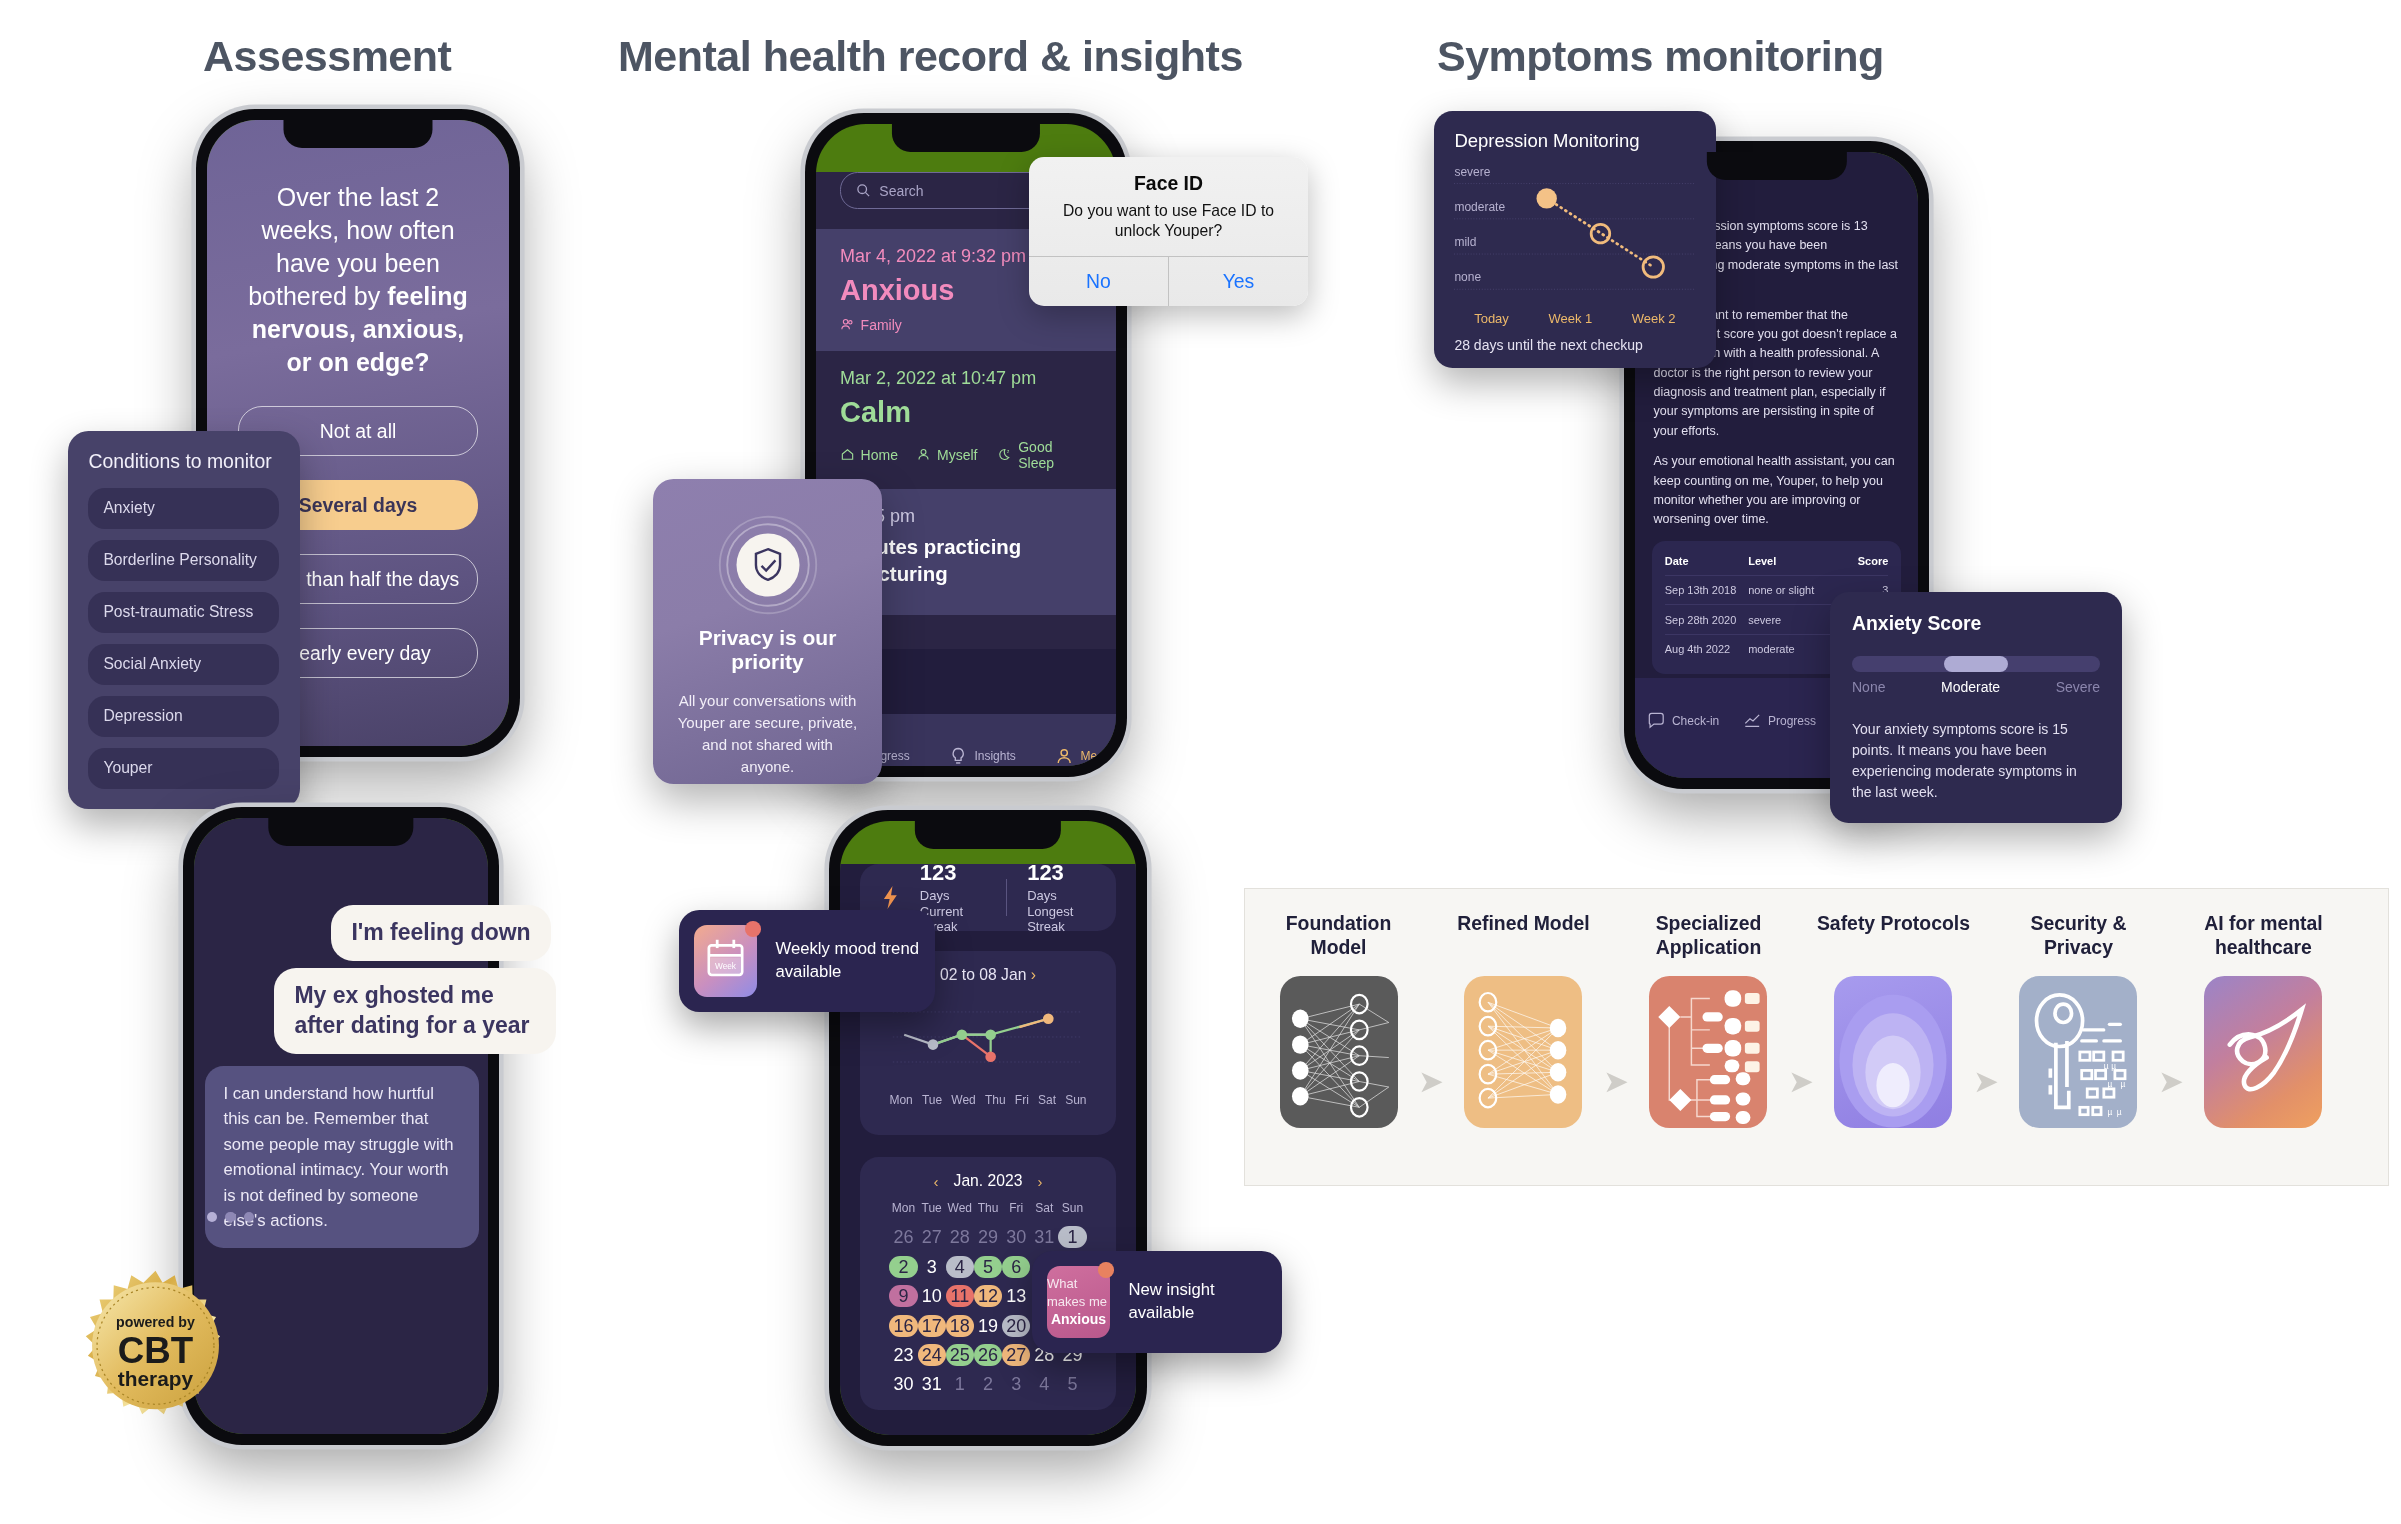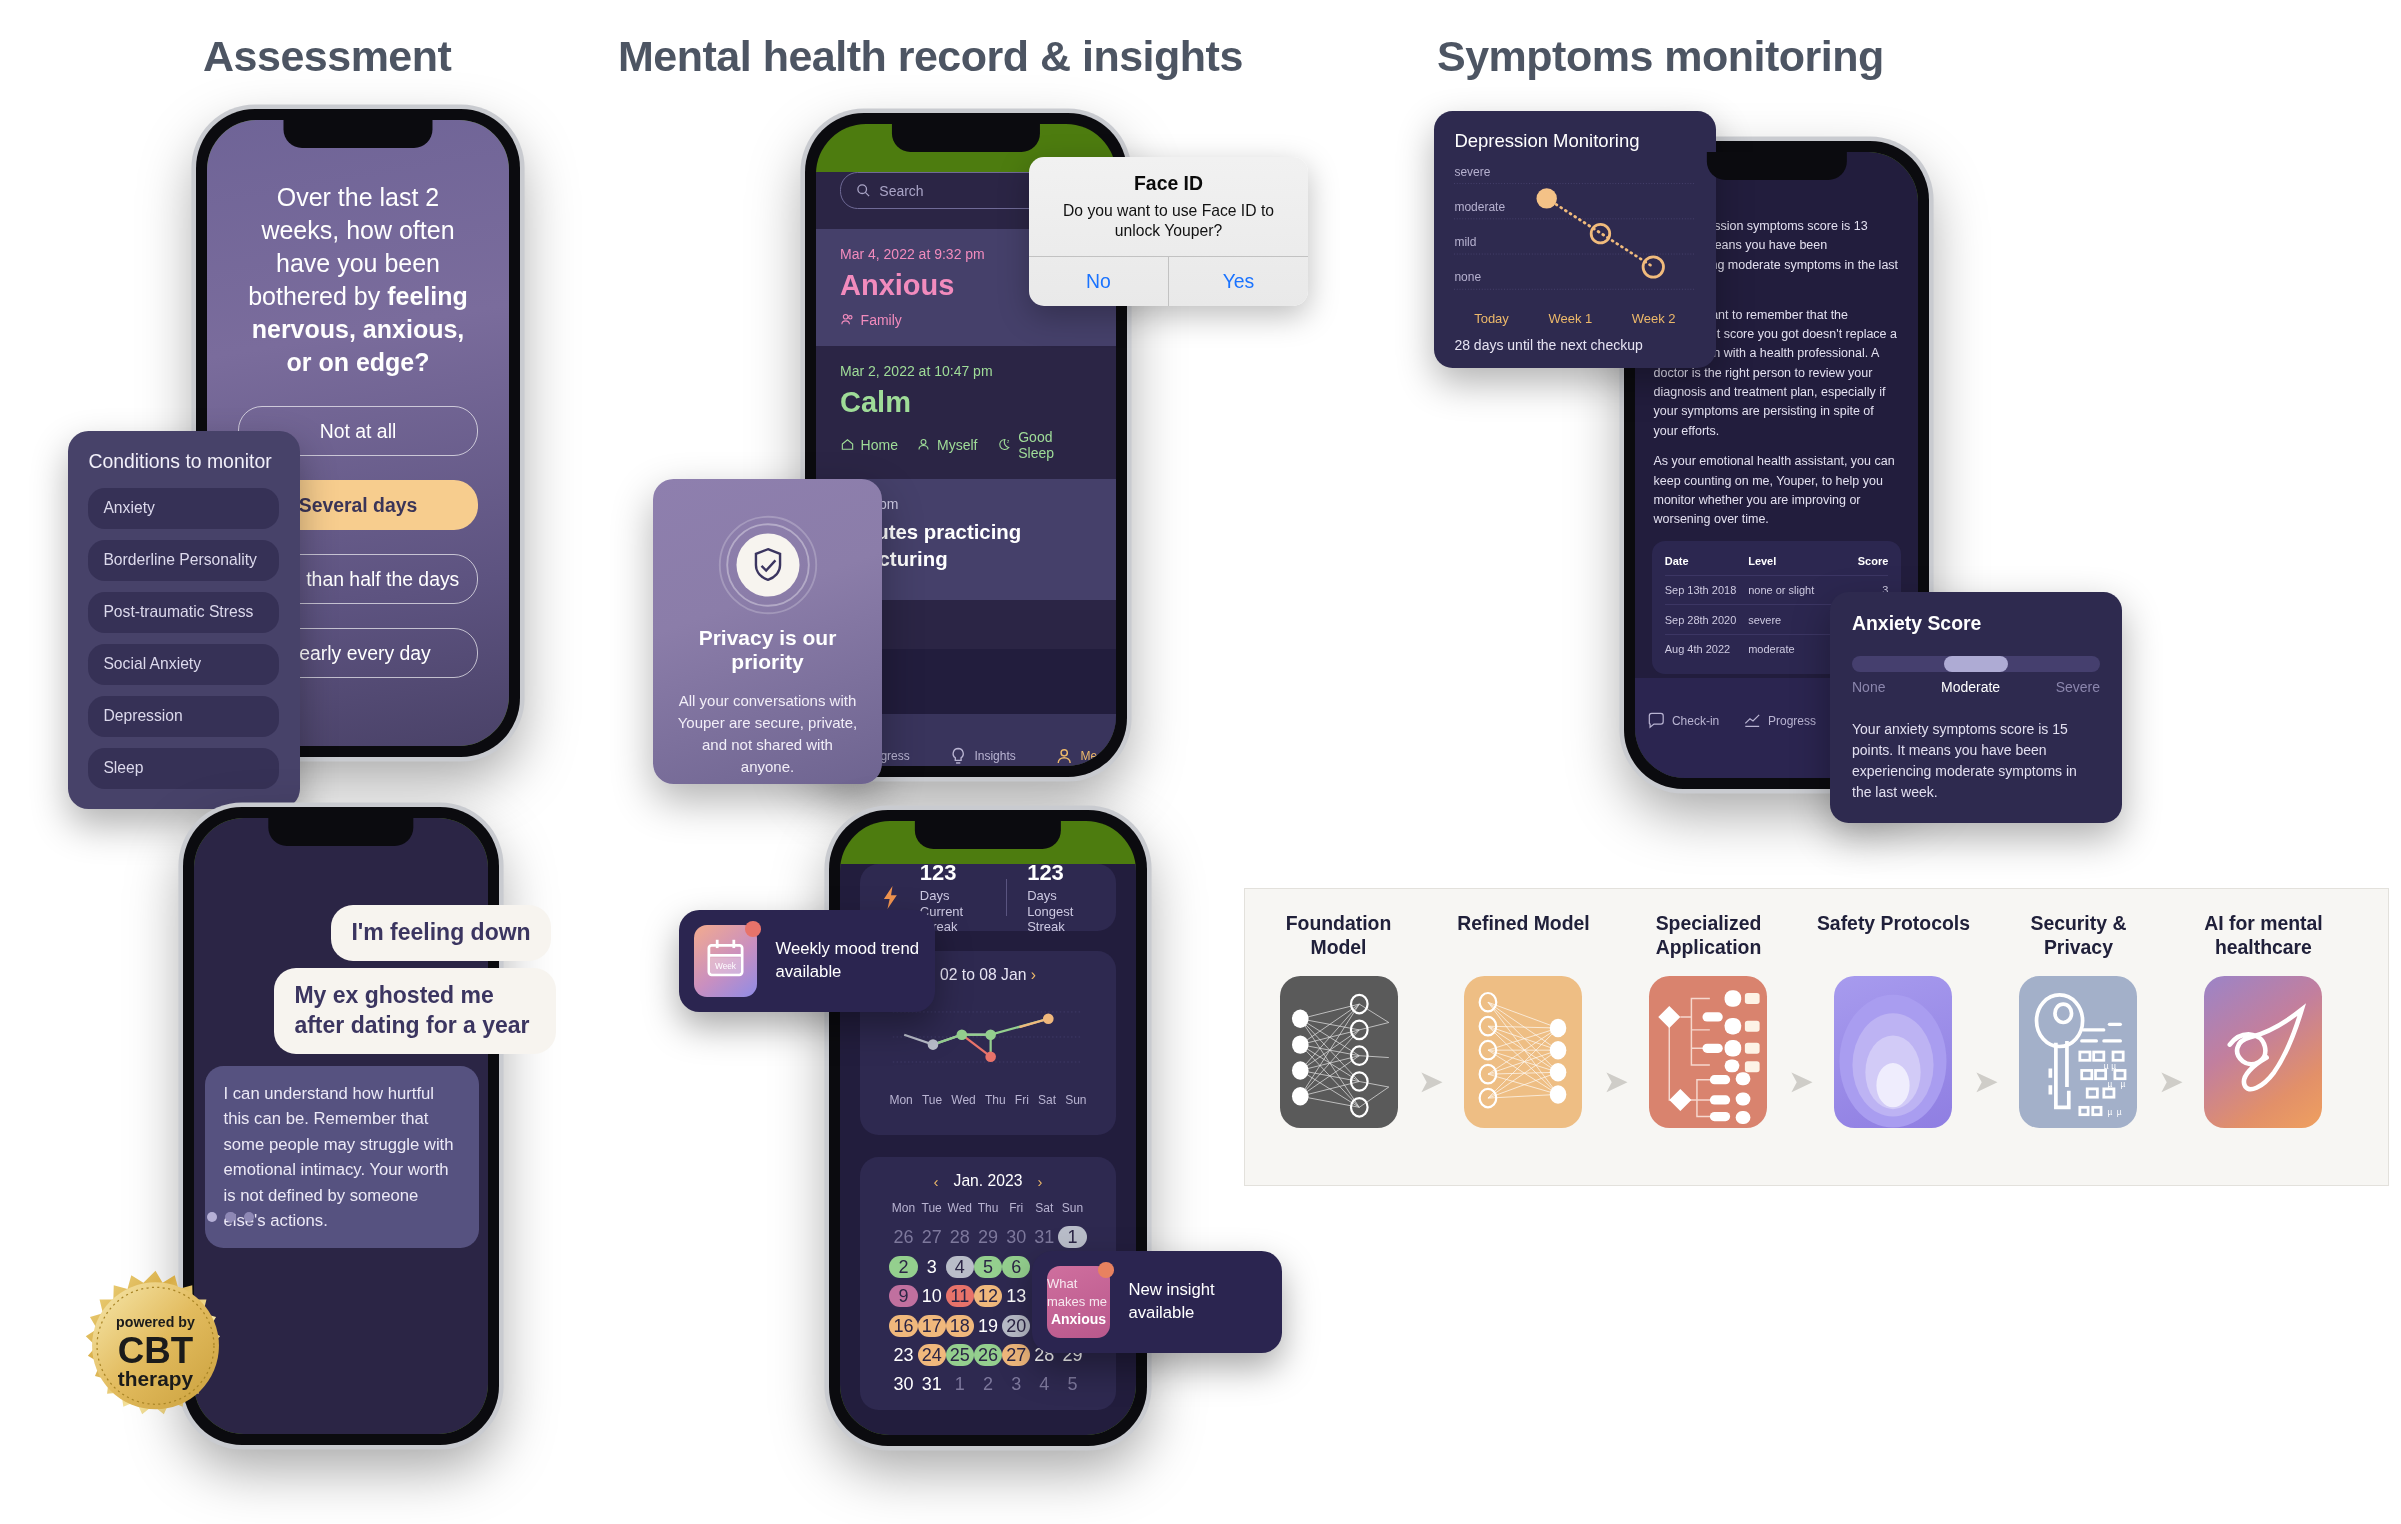--- a/index.html
+++ b/index.html
@@ -79,21 +79,21 @@
   .seal .t3{font-size:25px;font-weight:bold;fill:#1b1b1b;}
 
   
   .rec-screen{background:#2b2545;width:100%;height:100%;position:relative;}
   .searchbar{
     margin:48px 24px 0 24px;height:35px;border-radius:17.6px;border:1.1px solid #6f6a96;
     display:flex;align-items:center;gap:8.3px;padding-left:15px;color:#a9a4c6;font-size:14px;
   }
   .entry{padding:16.7px 24px 18.5px 24px;}
   .entry.alt{background:#45406a;}
-  .entry .date{font-size:14px;margin-bottom:7.4px;}
+  .entry .date{font-size:18px;margin-bottom:7.4px;}
   .entry .mood{font-size:29px;font-weight:bold;margin-bottom:9.3px;}
   .tags{display:flex;gap:18.5px;font-size:14px;align-items:center;}
   .tags span{display:flex;gap:5.6px;align-items:center;}
   .tabbar{
     position:absolute;left:0;right:0;bottom:0;height:85px;background:#39345c;
     display:flex;align-items:center;justify-content:space-around;padding-bottom:15px;
   }
   .tabbar .tab{display:flex;flex-direction:row;align-items:center;gap:6.5px;color:#b9b4d2;font-size:12px;}
   .tabbar .tab.active{color:#edb96a;}
 
@@ -230,21 +230,21 @@
   <div class="cond-item">
       <span>Post-traumatic Stress</span>
     </div>
   <div class="cond-item">
       <span>Social Anxiety</span>
     </div>
   <div class="cond-item">
       <span>Depression</span>
     </div>
   <div class="cond-item">
-      <span>Sleep</span>
+      <span>Youper</span>
     </div>
 </div>
 
 <div class="phone" style="left:183px;top:807px;width:316px;height:638px;">
   <div class="notch"></div>
   <div class="phone-screen">
     <div class="chat-screen"></div>
   </div>
 </div>
 <div class="abs bub-user" style="left:331px;top:905px;width:auto;max-width:296px;"><span>I'm feeling down</span></div>

